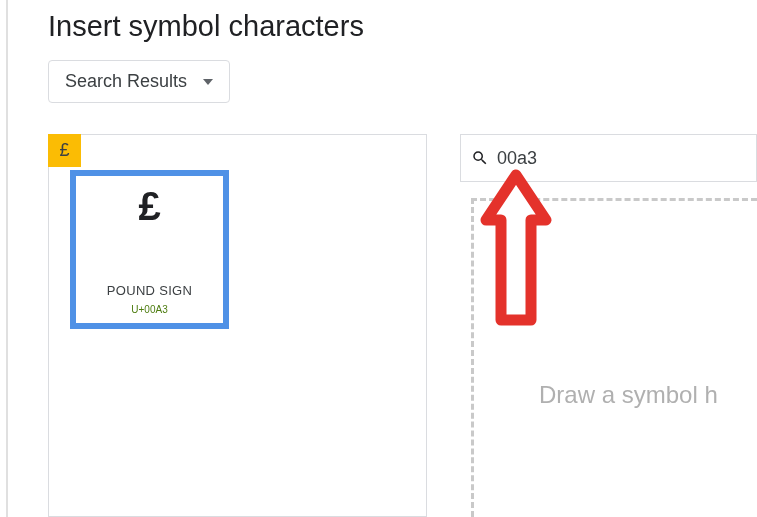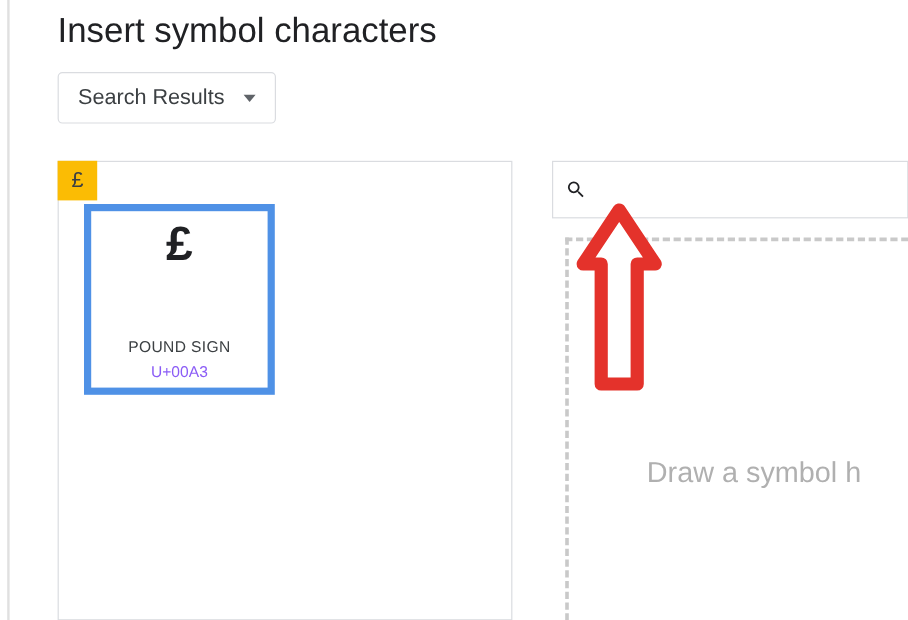--- a/index.html
+++ b/index.html
@@ -89,22 +89,22 @@
     font-weight: bold;
     color: #202124;
   }
   .char-name {
     font-size: 13px;
     color: #3c4043;
     letter-spacing: 0.3px;
     margin-top: 48px;
   }
   .char-code {
-    font-size: 13px;
-    color: #8b5cf6;
+    font-size: 10px;
+    color: #4d7c0f;
   }
   .search-box {
     position: absolute;
     left: 460px;
     top: 134px;
     right: 0;
     height: 48px;
     border: 1px solid #dadce0;
     display: flex;
     align-items: center;
@@ -170,20 +170,21 @@
   <div class="char-name">POUND SIGN</div>
   <div class="char-code">U+00A3</div>
 </div>
 
 <div class="search-box">
   <span class="search-icon">
     <svg width="18" height="18" viewBox="0 0 24 24" fill="#202124">
       <path d="M15.5 14h-.79l-.28-.27A6.471 6.471 0 0016 9.5 6.5 6.5 0 109.5 16c1.61 0 3.09-.59 4.23-1.57l.27.28v.79l5 4.99L20.49 19l-4.99-5zm-6 0C7.01 14 5 11.99 5 9.5S7.01 5 9.5 5 14 7.01 14 9.5 11.99 14 9.5 14z"></path>
     </svg>
   </span>
+  <input class="search-input" type="text" value="00a3" style="">
 </div>
 
 <div class="draw-panel">
   <div class="draw-placeholder">Draw a symbol h</div>
 </div>
 
 <svg class="red-arrow" width="80" height="180">
   <g fill="none" stroke="#e4322b" stroke-width="11" stroke-linejoin="round">
     <path d="M 40 10 L 70 55 L 55 55 L 55 155 L 25 155 L 25 55 L 10 55 Z" fill="#ffffff"></path>
   </g>

